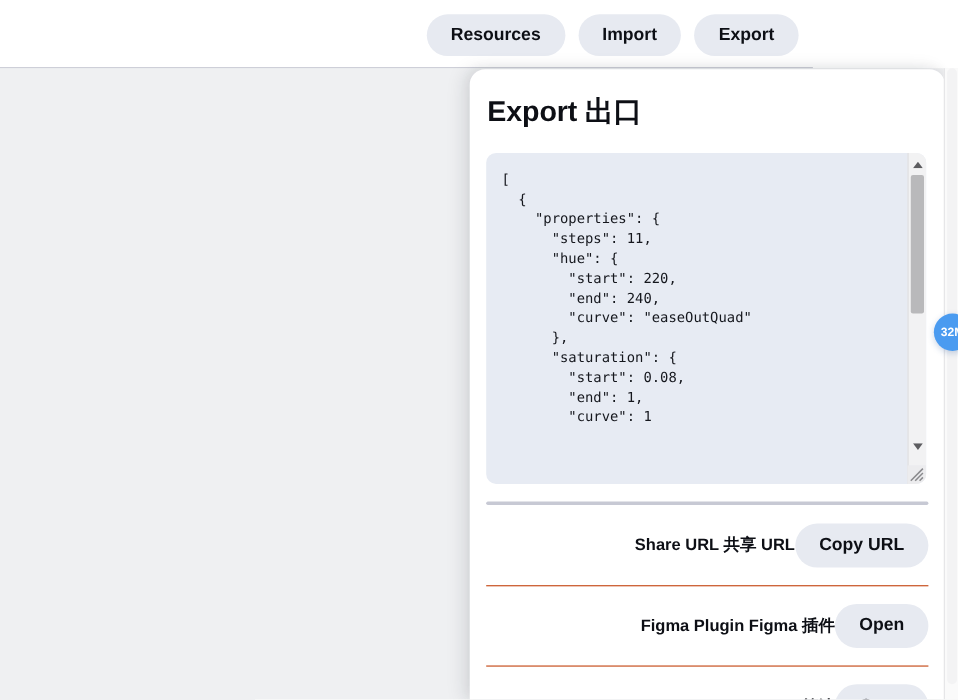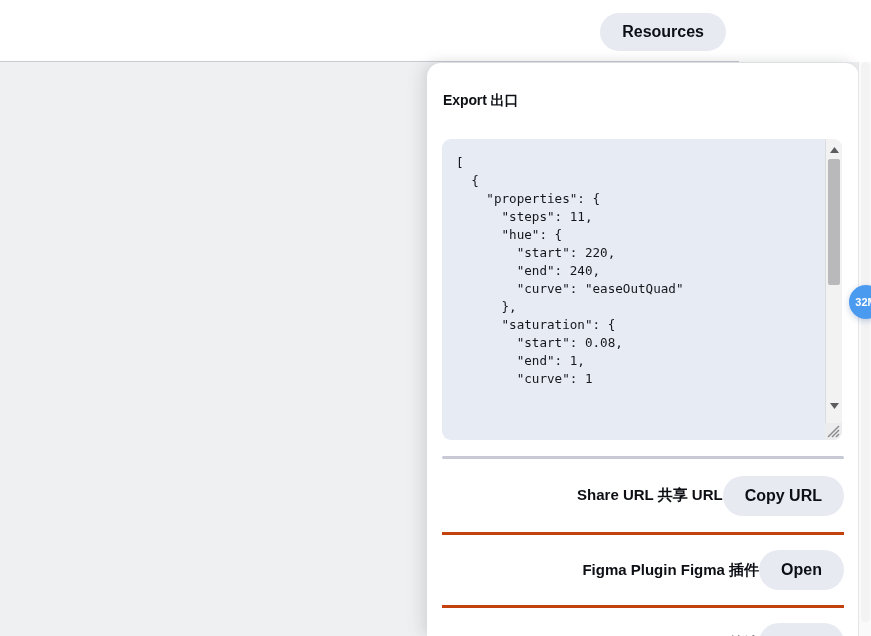--- a/index.html
+++ b/index.html
@@ -104,21 +104,21 @@
     left: 0; top: 0;
     width: 432px;
     height: 76px;
     display: flex;
     align-items: center;
     justify-content: space-between;
     padding: 0 17px 0 16px;
     box-sizing: border-box;
   }
   #panel-title {
-    font-size: 14px;
+    font-size: 26px;
     font-weight: bold;
     color: #0d0f15;
     letter-spacing: -0.1px;
     white-space: nowrap;
   }
 
   
   #code-wrap {
     position: absolute;
     left: 15px;
@@ -201,21 +201,21 @@
     margin-top: 63px;
   }
   .row {
     height: 73px;
     display: flex;
     align-items: center;
     justify-content: flex-end;
     box-sizing: border-box;
   }
   .row + .row {
-    border-top: 3px solid #c2410c;
+    border-top: 1px solid #c2410c;
   }
   .row-label {
     font-size: 15px;
     font-weight: bold;
     color: #0d0f15;
     white-space: nowrap;
   }
   .row-btn {
     background: #e7eaf1;
     border: none;
@@ -250,20 +250,22 @@
     overflow: hidden;
     white-space: nowrap;
   }
 </style>
 </head>
 <body>
 
 <div id="app-bar">
   <div id="app-bar-actions">
     <button class="pill-btn">Resources</button>
+    <button class="pill-btn">Import</button>
+    <button class="pill-btn">Export</button>
   </div>
 </div>
 
 <div id="page-bg"></div>
 
 <div id="export-panel">
 
   <div id="panel-header">
     <div id="panel-title">Export 出口</div>
   </div>

